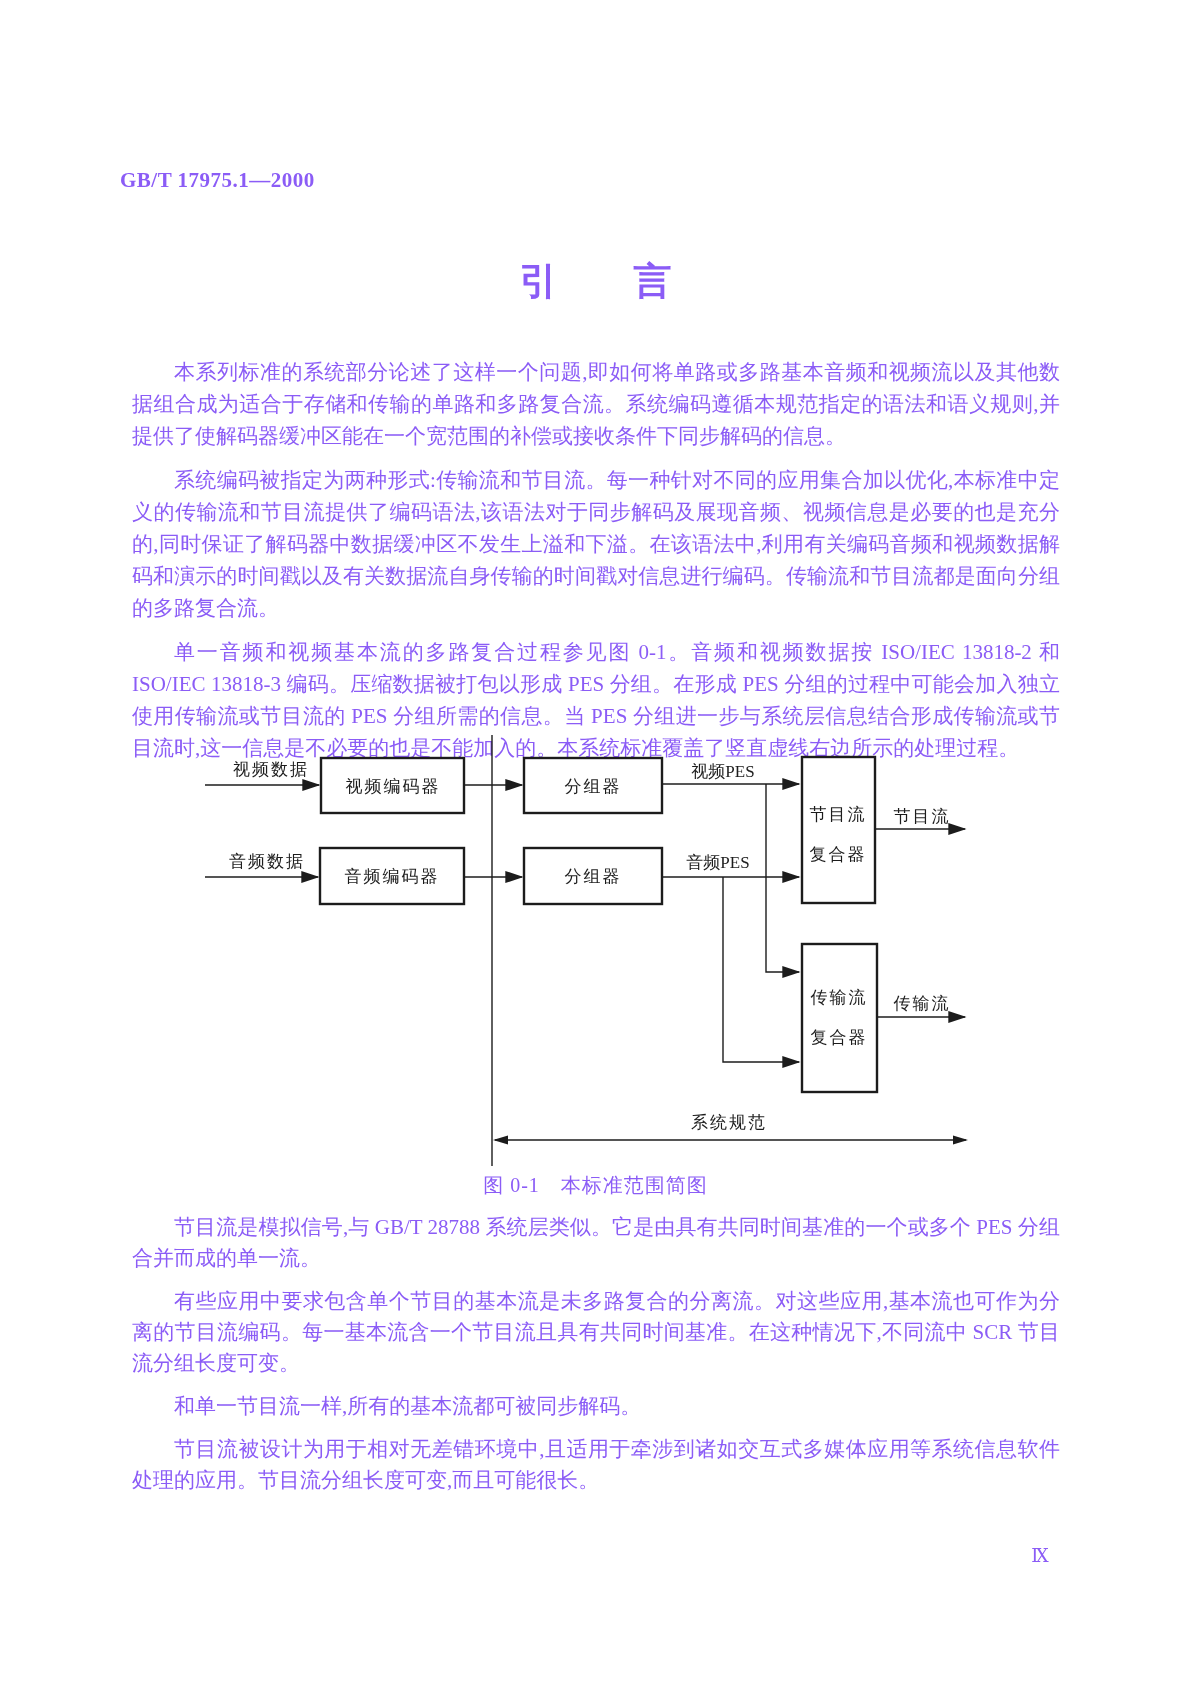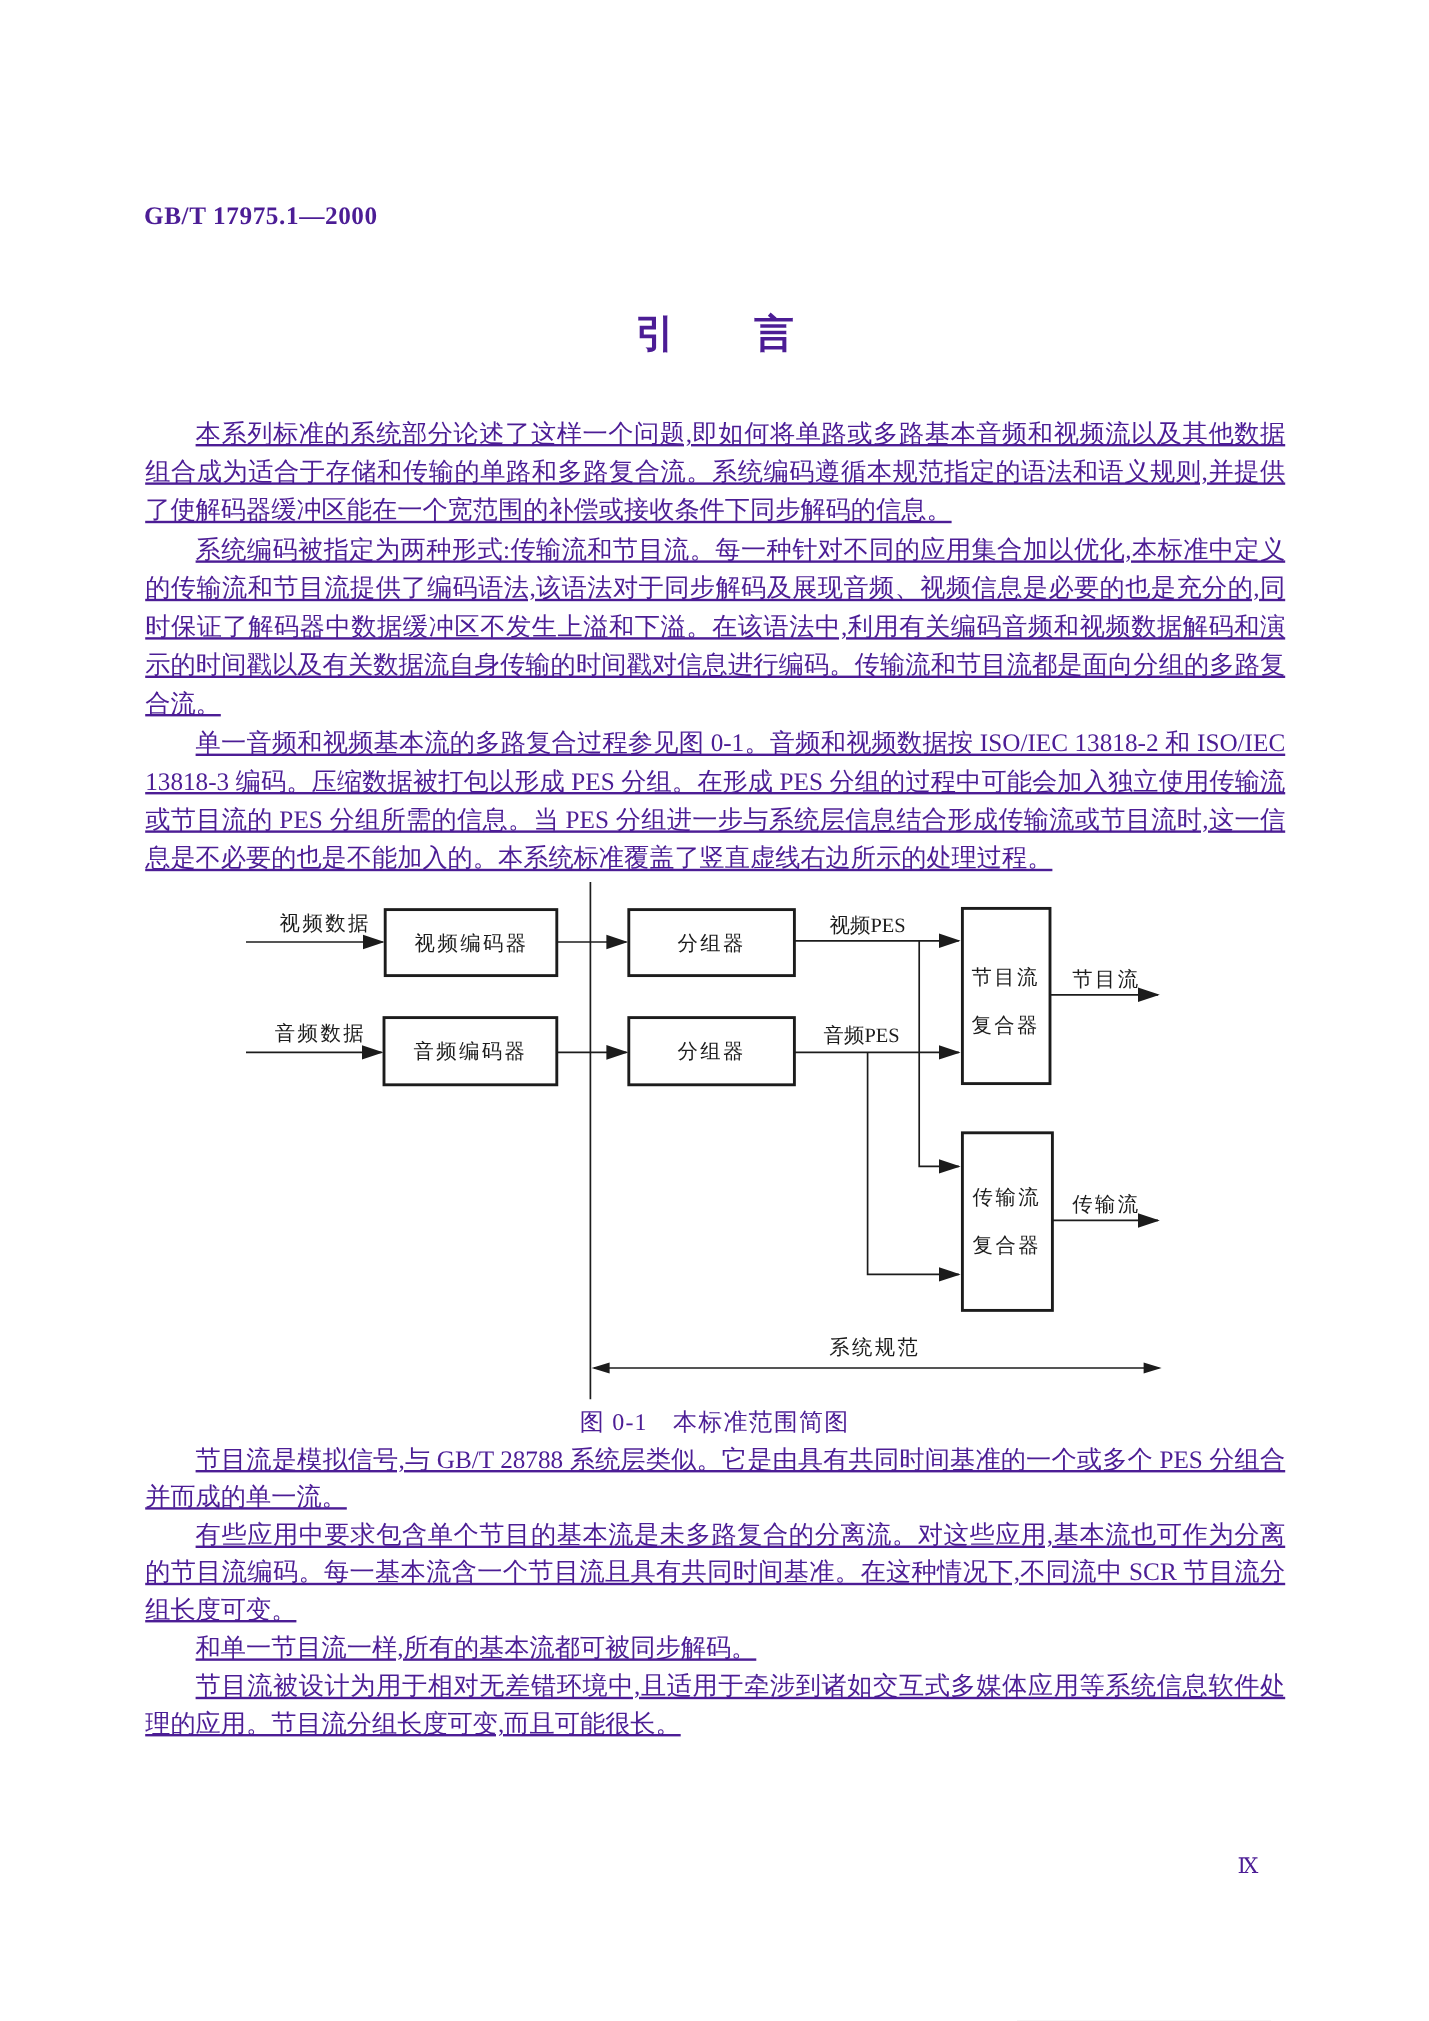--- a/index.html
+++ b/index.html
@@ -1,38 +1,38 @@
 <!DOCTYPE html>
 <html><head>
 <meta charset="utf-8">
 <style>
   html,body{margin:0;padding:0;background:#e8e8e8;}
   .page{
     position:relative;
     width:1191px;height:1684px;
     margin:0 auto;
     background:#ffffff;
-    color:#4c1d95;
+    color:#8b5cf6;
     font-family:"Liberation Serif","DejaVu Serif",serif;
     overflow:hidden;
   }
   .doc-number{
     position:absolute;left:120px;top:168px;
     font-size:21px;font-weight:bold;letter-spacing:0.5px;
   }
   .title{
     position:absolute;left:0;top:256px;width:100%;
     margin:0;text-align:center;
-    font-size:33px;font-weight:bold;
+    font-size:38px;font-weight:bold;
   }
   .text-block{
     position:absolute;left:120px;width:952px;
     font-size:21px;text-align:justify;
   }
-  .text-block p{margin:1px;text-indent:2em;text-decoration:underline;}
+  .text-block p{margin:12px;text-indent:2em;}
   .block1{top:344px;line-height:32px;}
   .block2{top:1200px;line-height:31px;}
   .figure{position:absolute;left:170px;top:700px;}
   .figure text{
     font-family:"Liberation Serif","DejaVu Serif",serif;
     font-size:17px;fill:#1c1c1c;
   }
   .cjk-label{letter-spacing:2px;}
   .caption{
     position:absolute;left:0;top:1172px;width:1191px;

